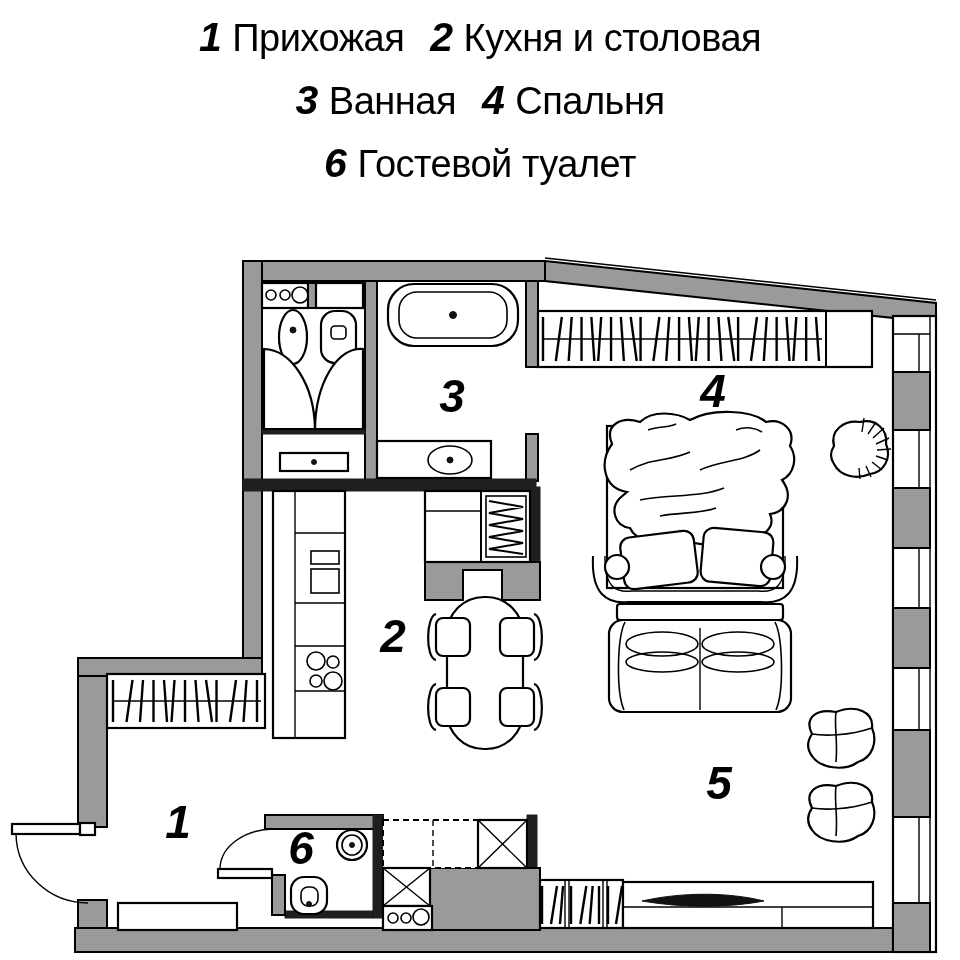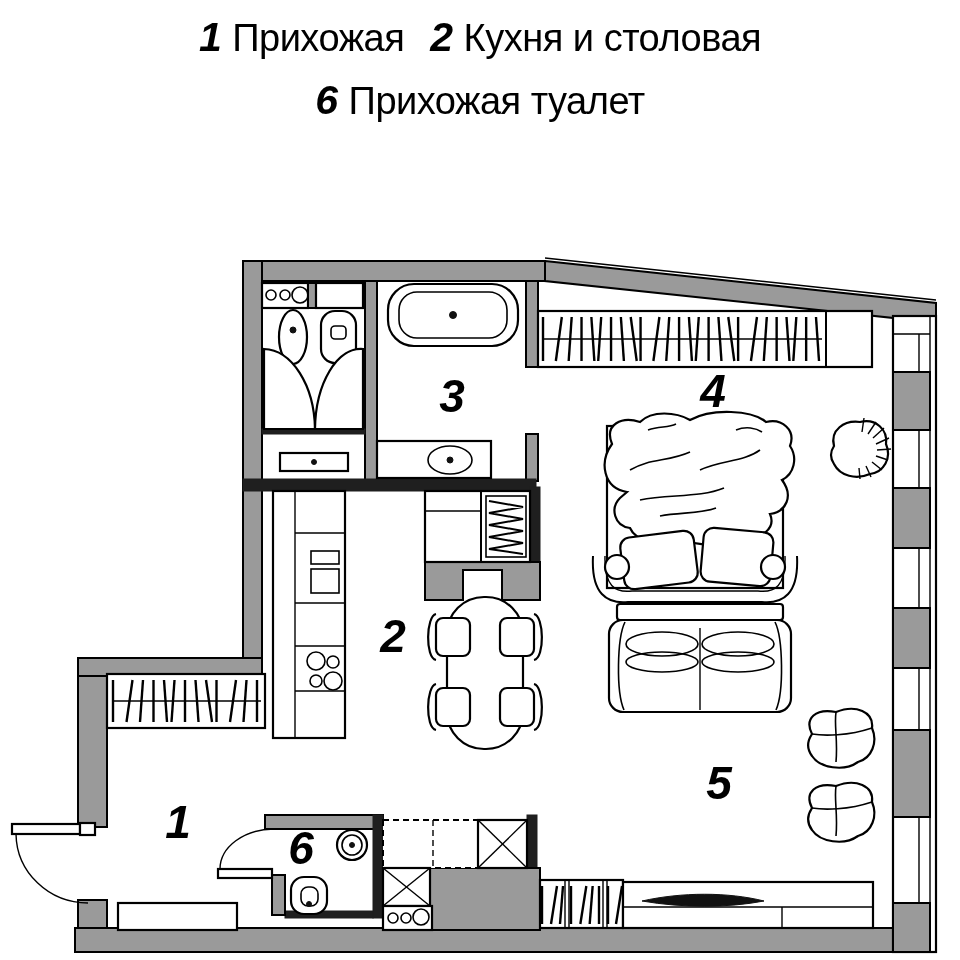--- a/index.html
+++ b/index.html
@@ -24,21 +24,22 @@
   .dash{fill:#fff;stroke:var(--line);stroke-width:2;stroke-dasharray:6 4;}
   .rlabel{font-family:"Liberation Sans",sans-serif;font-size:46px;
           font-weight:bold;font-style:italic;fill:#000;text-anchor:middle;}
   .tv{fill:#111;stroke:#111;}
 </style>
 </head>
 <body>
 
 <div class="legend">
     <div class="legend-line"><span class="litem"><span class="lnum">1</span><span class="lname">Прихожая</span></span><span class="litem"><span class="lnum">2</span><span class="lname">Кухня и столовая</span></span></div>
-    <div class="legend-line"><span class="litem"><span class="lnum">6</span><span class="lname">Прихожая туалет</span></span></div>
+    <div class="legend-line"><span class="litem"><span class="lnum">3</span><span class="lname">Ванная</span></span><span class="litem"><span class="lnum">4</span><span class="lname">Спальня</span></span></div>
+    <div class="legend-line"><span class="litem"><span class="lnum">6</span><span class="lname">Гостевой туалет</span></span></div>
   </div>
 
 <svg width="960" height="960" viewBox="0 0 960 960">
 
   <g>
     <rect class="wall" x="243" y="261" width="302" height="20"></rect>
     <polygon class="wall" points="545,261 936,303 936,334 893,334 893,318 545,281"></polygon>
     <line class="ln-thin" x1="545" y1="258" x2="936" y2="300"></line>
     <rect class="wall" x="243" y="261" width="19" height="415"></rect>
     <rect class="wall" x="78" y="658" width="184" height="18"></rect>

